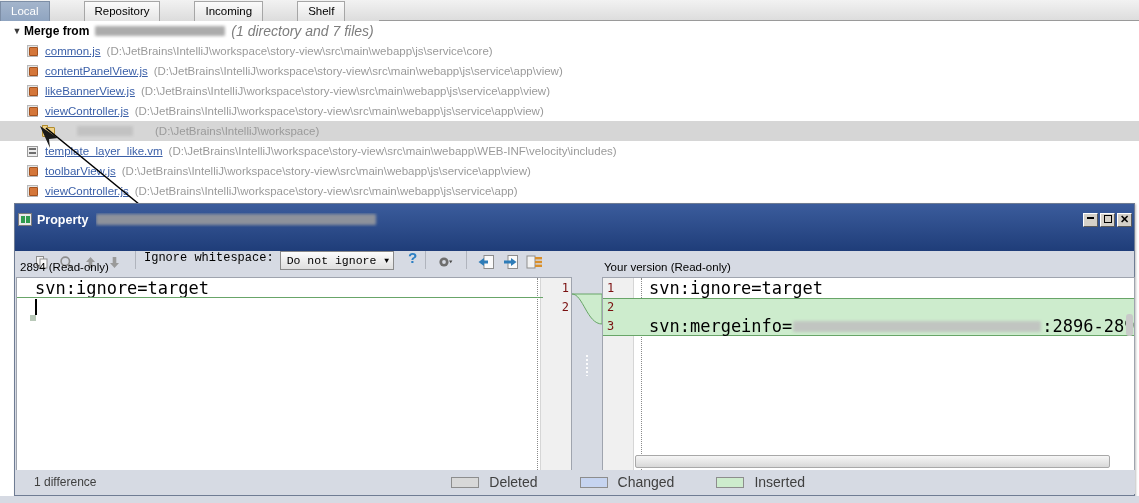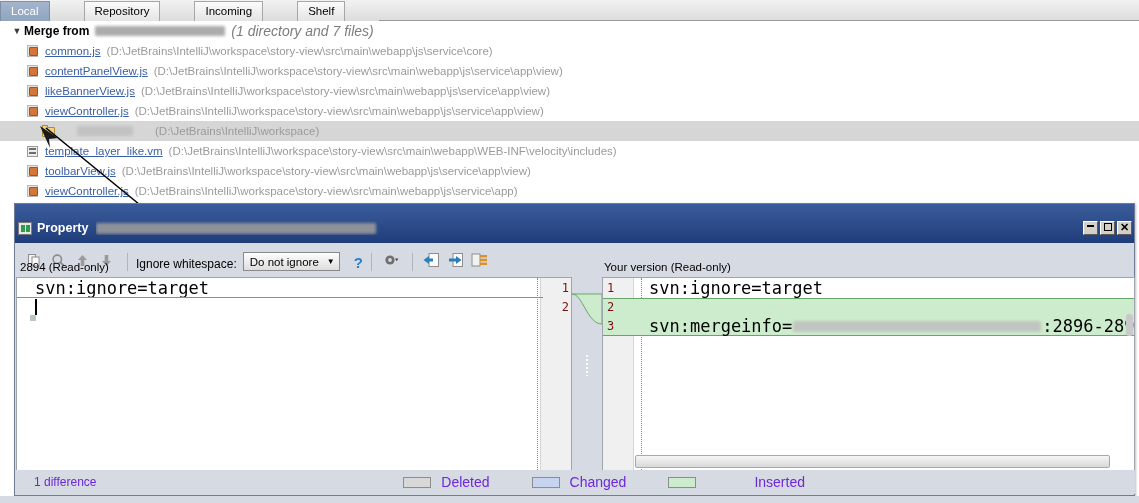--- a/index.html
+++ b/index.html
@@ -95,23 +95,23 @@
   
   .arrow{position:absolute;left:38px;top:126px;pointer-events:none;}
 
   
   .dialog{
     position:absolute;left:14px;top:203px;width:1121px;height:293px;
     background:#d6dae3;border:1px solid #6f7c93;box-sizing:border-box;
     box-shadow:1px 1px 2px rgba(0,0,0,.25);
   }
   .titlebar{
-    height:31px;display:flex;align-items:flex-end;
+    height:31px;display:flex;align-items:center;
     background:linear-gradient(#3b5c9c,#1f3d79);
-    padding:0 2px 8px 3px;
+    padding:0 2px 16px 3px;
   }
   .titleicon{
     width:14px;height:13px;margin-right:5px;position:relative;flex:0 0 14px;
     background:#e8e8e8;border:1px solid #7a7a7a;box-sizing:border-box;
   }
   .titleicon::before{
     content:"";position:absolute;left:2px;top:2px;width:4px;height:7px;
     background:#2e9b4e;
   }
   .titleicon::after{
@@ -123,22 +123,23 @@
   .wbtns{display:flex;gap:2px;margin-left:6px;}
   .wbtn{
     width:15px;height:14px;background:#d4d0c8;border:1px solid #fff;
     border-right-color:#5a5a5a;border-bottom-color:#5a5a5a;
     box-sizing:border-box;position:relative;font-size:9px;line-height:12px;
     text-align:center;color:#000;font-family:"Liberation Sans",sans-serif;
   }
 
   
   .dtoolbar{
-    height:28px;display:flex;align-items:flex-end;padding:0 8px;
+    height:28px;display:flex;align-items:flex-start;padding:0 16px;
     background:#d6dae3;
+    font-family:Liberation Mono, monospace;
   }
   .tbtn{
     width:22px;height:22px;margin-right:2px;position:relative;
     display:flex;align-items:center;justify-content:center;
   }
   .vsep{width:1px;height:18px;background:#b0b4bd;margin:0 8px;}
   .tblabel{font-size:12px;color:#000;margin-right:6px;}
   .combo{
     height:19px;min-width:96px;display:flex;align-items:center;
     padding:0 4px 0 6px;
@@ -202,21 +203,21 @@
   }
   .vtrack{
     position:absolute;right:1px;top:36px;width:7px;height:22px;
     background:#c9c9c9;border-radius:3px;
   }
 
   
   .dstatus{
     position:absolute;left:1px;bottom:1px;width:1119px;height:24px;
     display:flex;align-items:center;background:#d6dae3;
-    font-size:12px;color:#6d28d9;
+    font-size:12px;color:#404040;
   }
   .diffcount{margin-left:18px;}
   .legend{display:flex;align-items:center;margin-left:auto;}
   .legitem{display:flex;align-items:center;margin-right:42px;}
   .swatch{
     width:28px;height:11px;margin-right:10px;border:1px solid #8d8d8d;
     box-sizing:border-box;
   }
   .legitem .lbl{font-size:14px;}
   .pagebottom{
@@ -448,21 +449,21 @@
       <span class="diffcount">1 difference</span>
       <span class="legend">
         <span class="legitem">
           <span class="swatch" style="background:#d8d8d8;"></span>
           <span class="lbl">Deleted</span>
         </span>
         <span class="legitem">
           <span class="swatch" style="background:#c6d4f0;"></span>
           <span class="lbl">Changed</span>
         </span>
-        <span class="legitem" style="margin-right:330px;gap:48px;">
+        <span class="legitem" style="margin-right:330px;">
           <span class="swatch" style="background:#cdeccd;"></span>
           <span class="lbl">Inserted</span>
         </span>
       </span>
     </div>
   </div>
 
   <div class="pagebottom"></div>
 </div>
 

